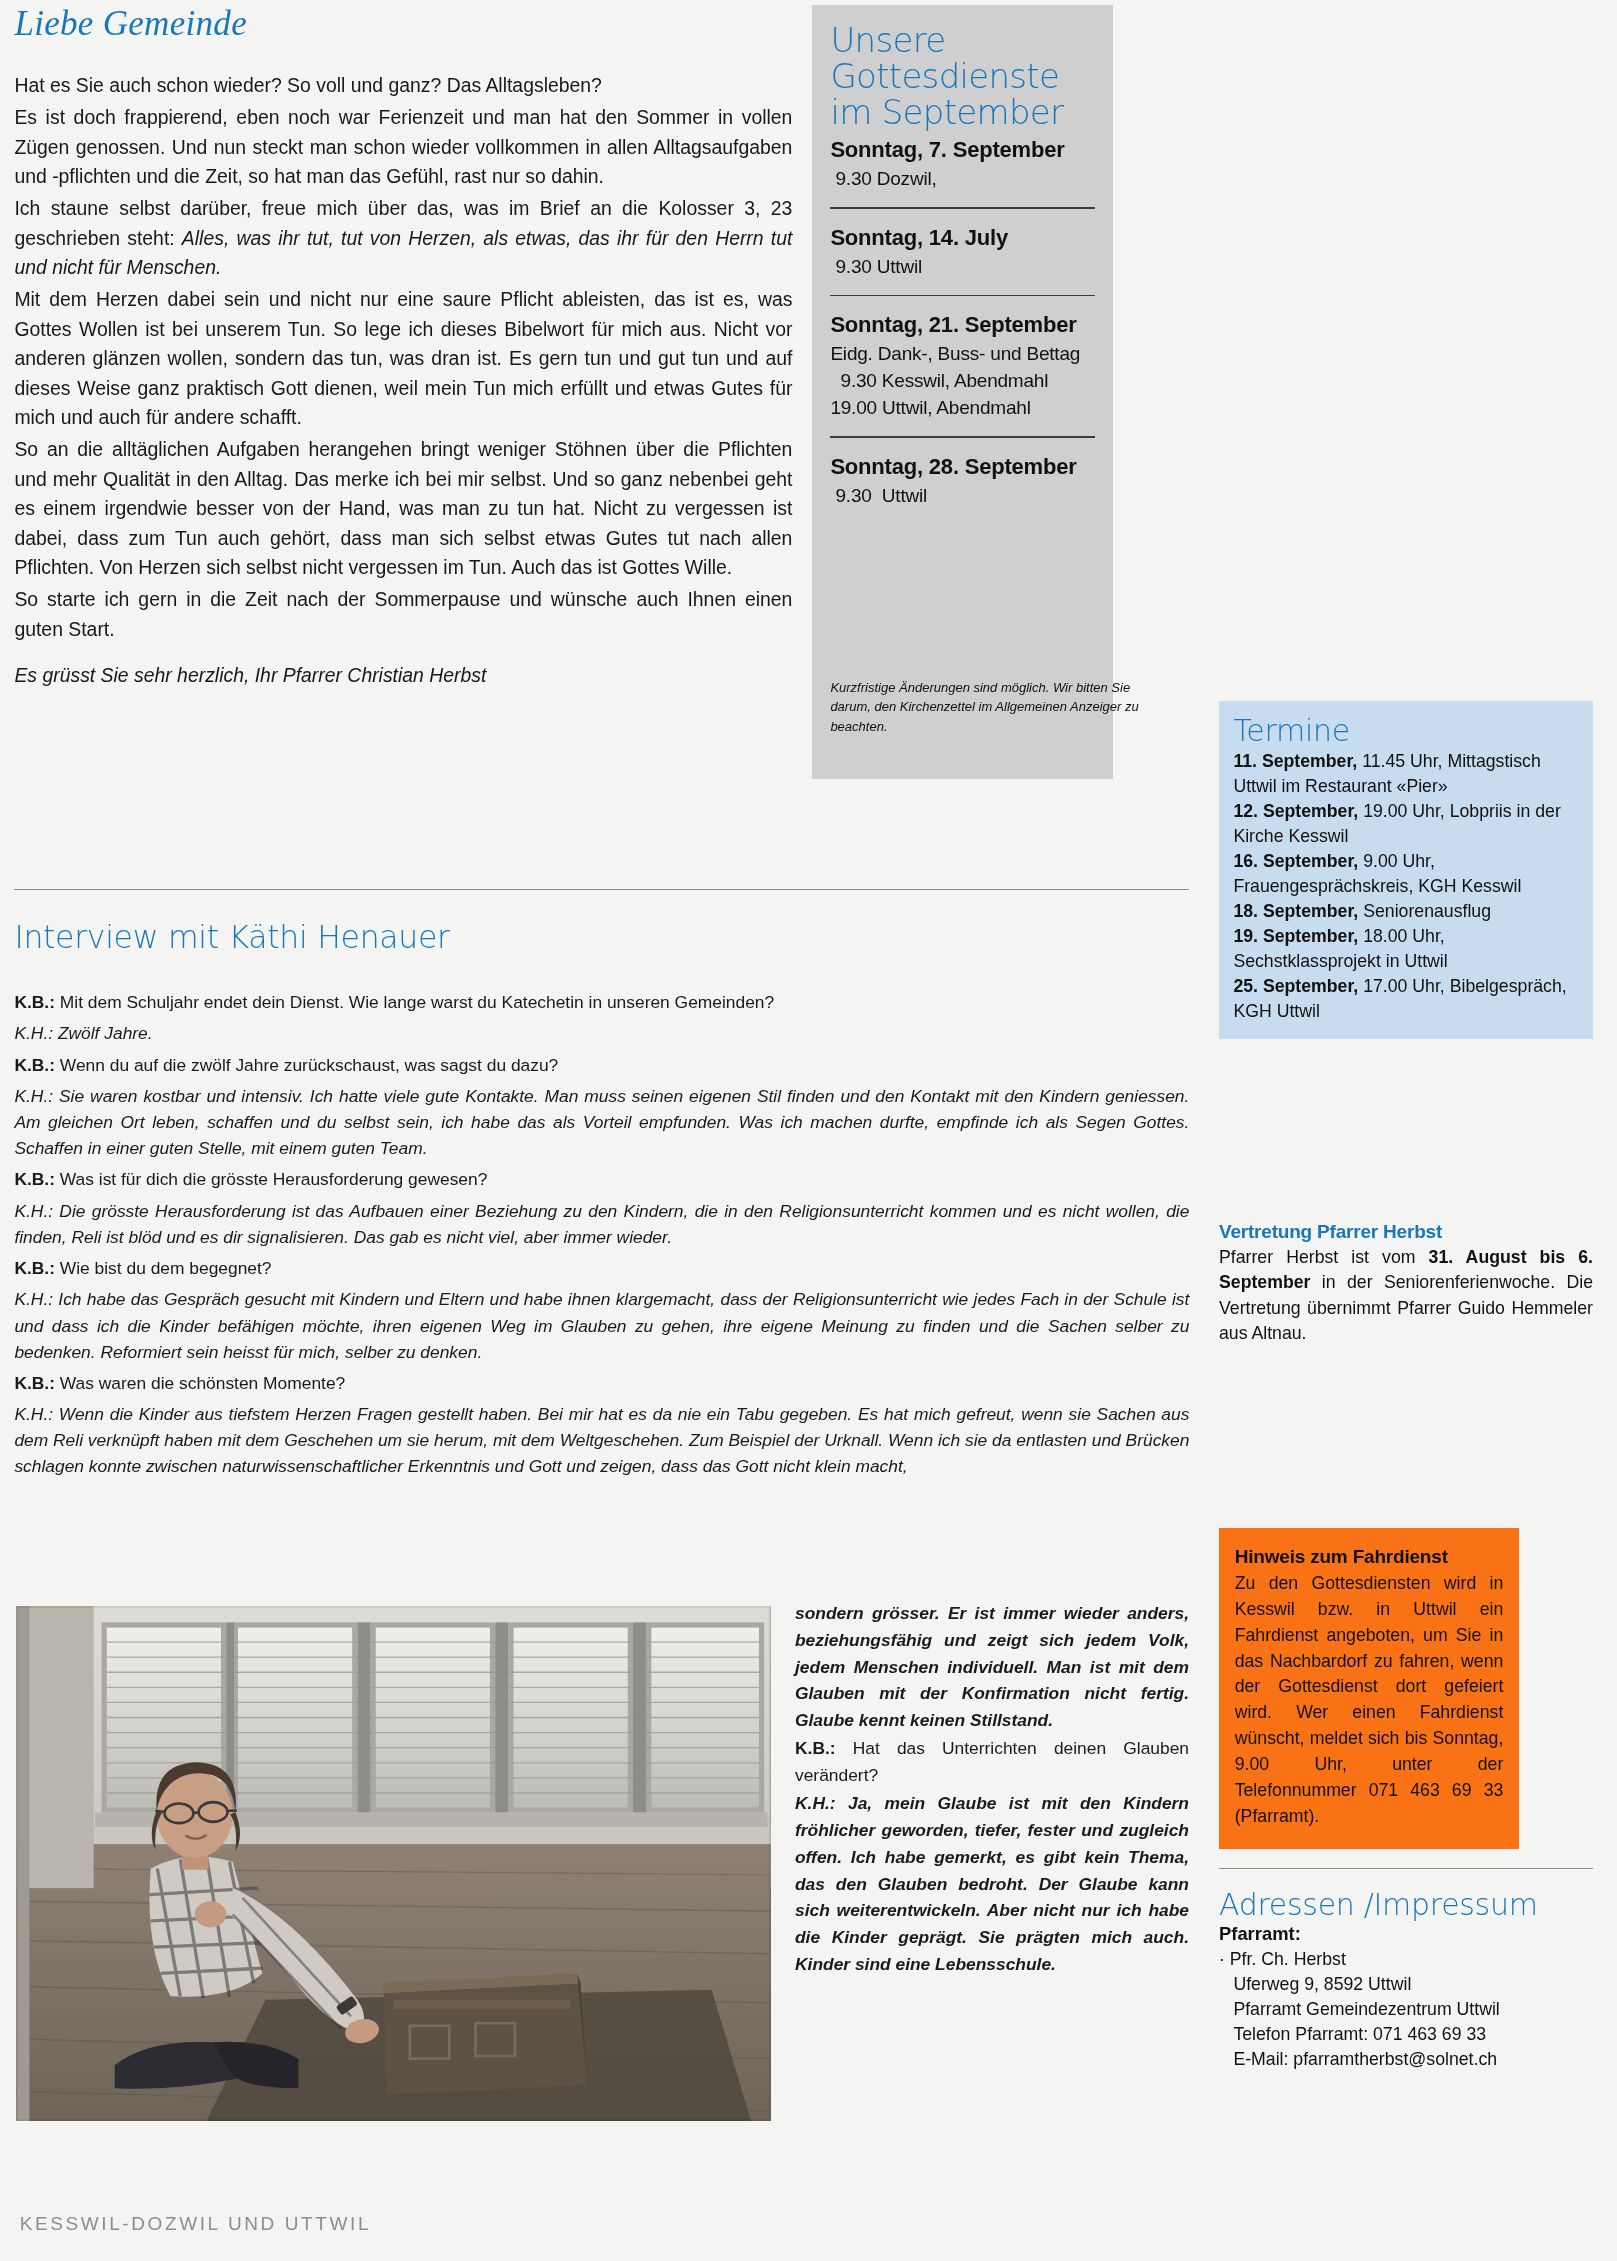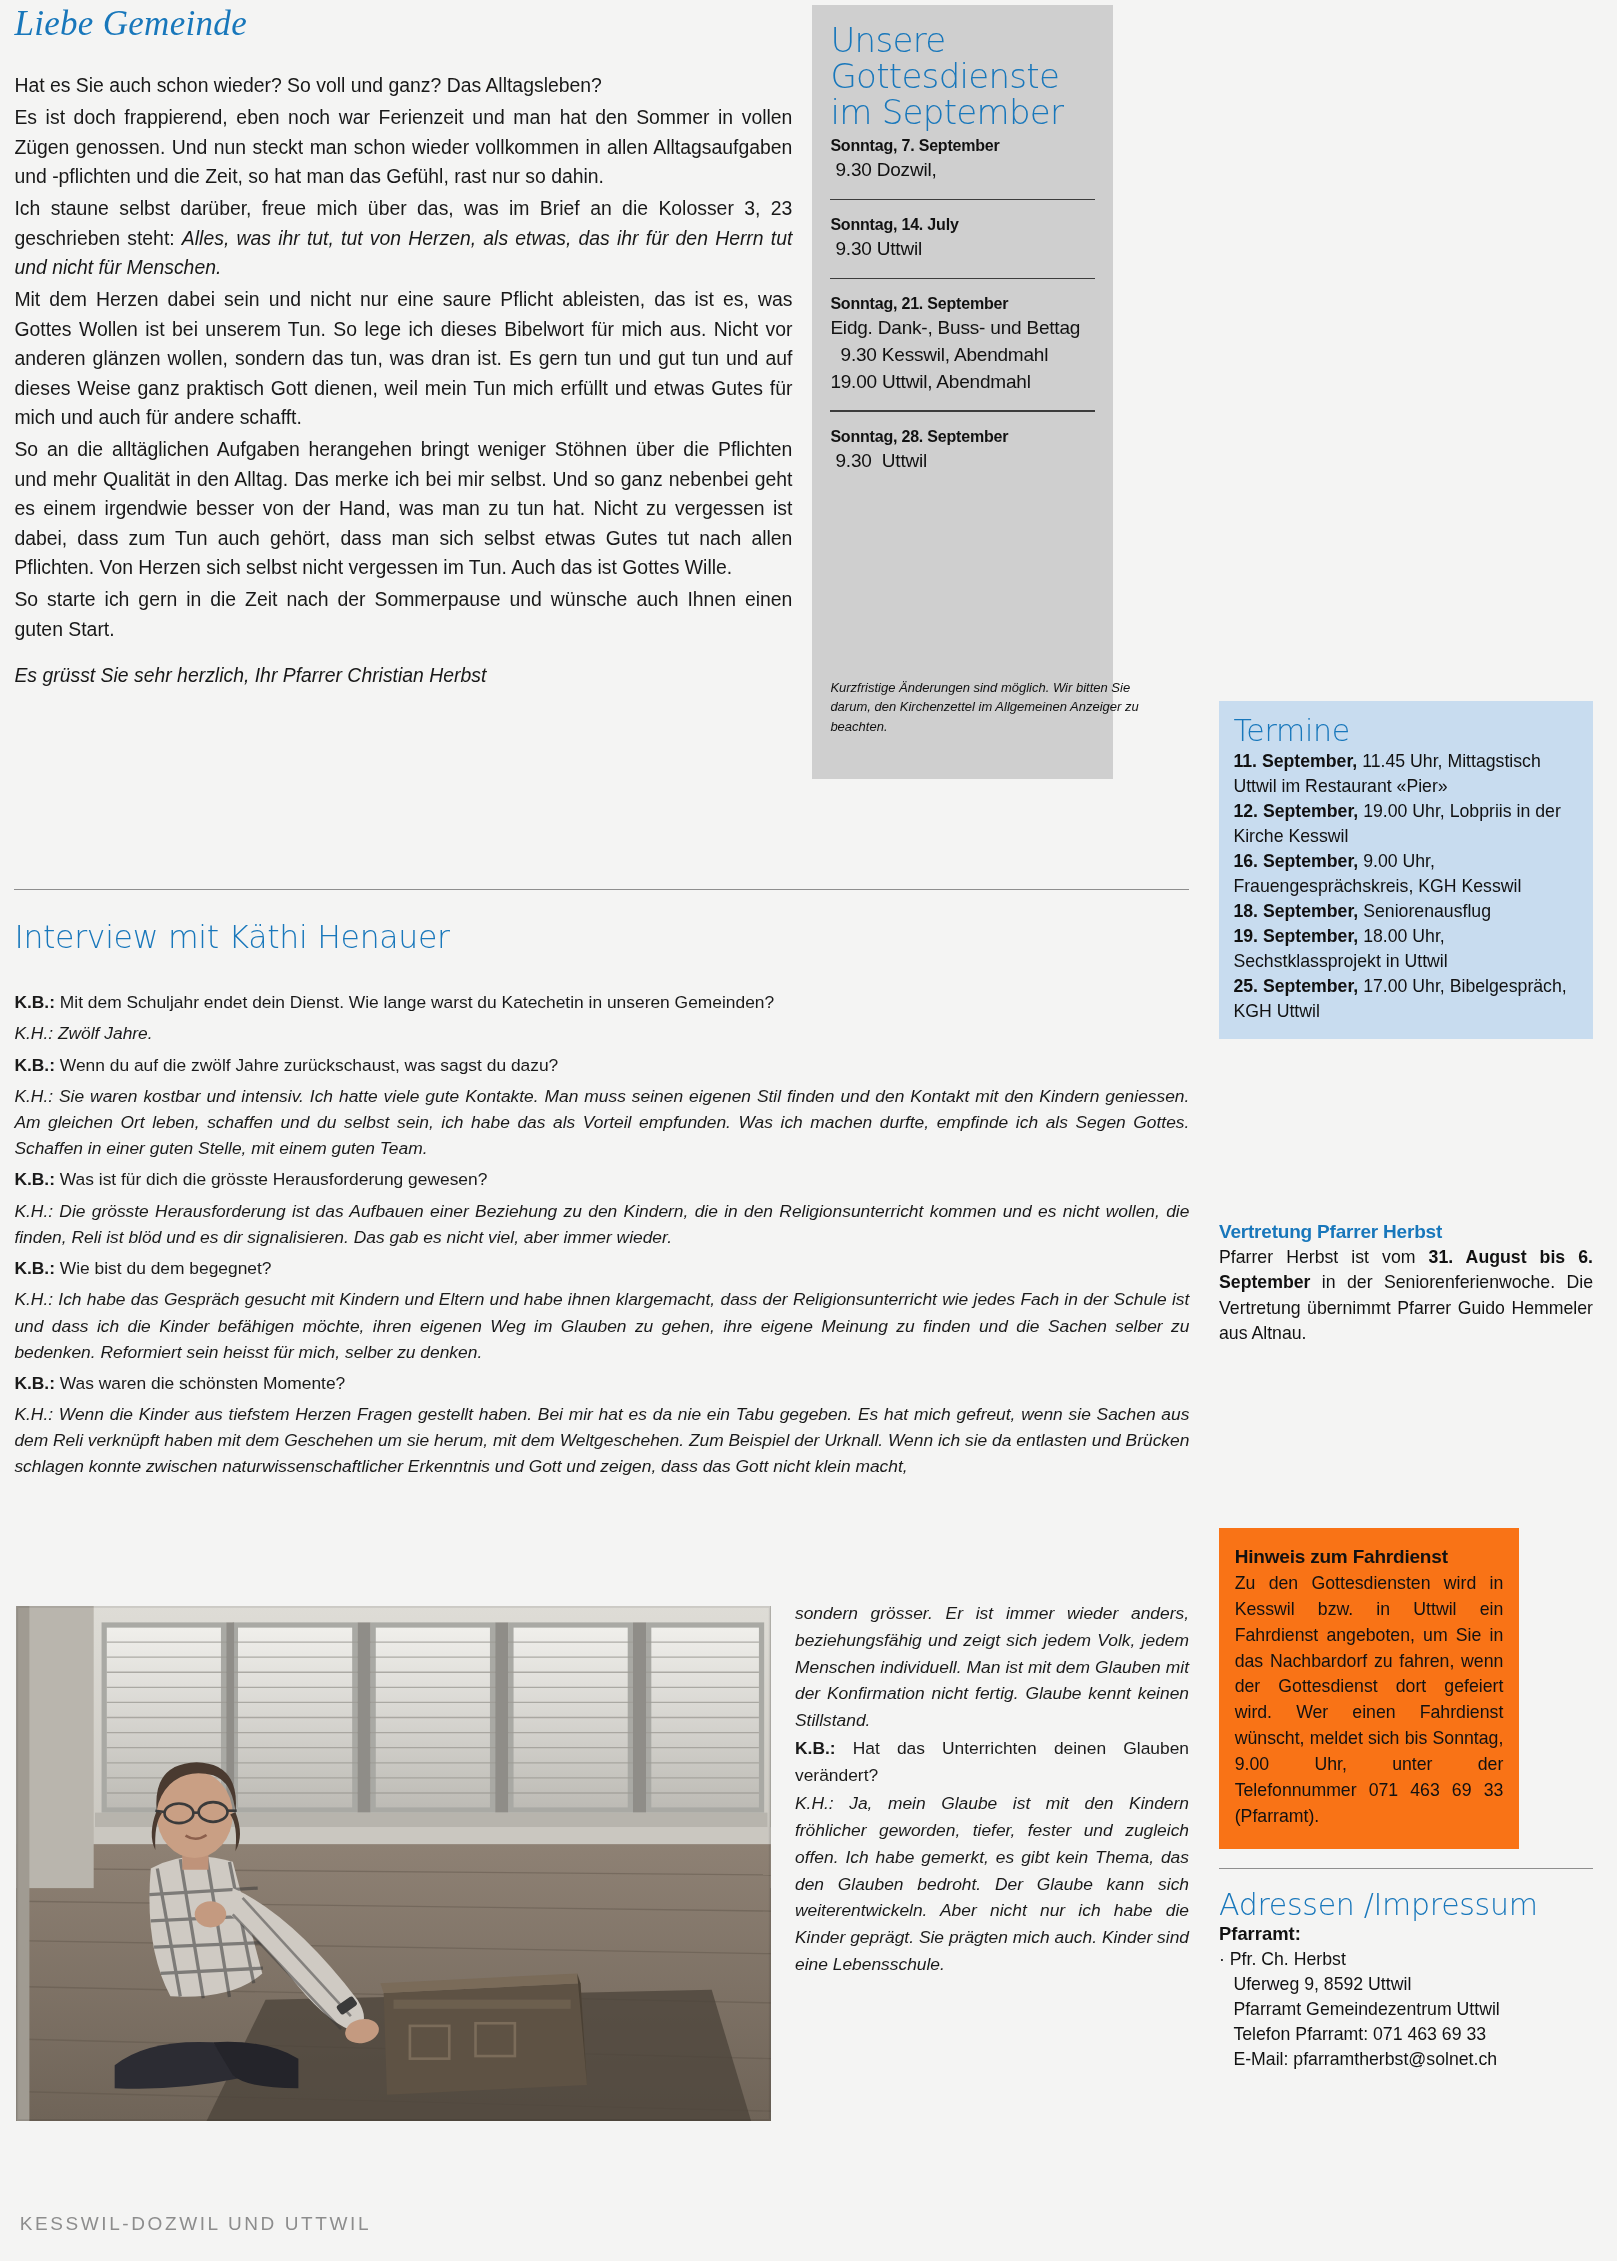--- a/index.html
+++ b/index.html
@@ -56,21 +56,21 @@
     margin:0 0 3.9px 0;
     font-size:34px;
     font-weight:300;
     line-height:1.06;
     color:#1877bb;
     font-family:"DejaVu Sans", sans-serif;
     letter-spacing:-0.7px;
   }
   .svc-item{margin-bottom:1.3px;}
   .svc-date{
-    font-size:16px;font-weight:bold;line-height:1.45;color:#111;
+    font-size:22px;font-weight:bold;line-height:1.45;color:#111;
     letter-spacing:-0.2px;
   }
   .svc-line{
     font-size:19px;line-height:1.42;color:#111;letter-spacing:-0.2px;
     white-space:pre;
   }
   .svc-sep{height:1.3px;background:#3c3c3c;margin:14.4px 0 13px 0;}
   .svc-note{
     position:absolute;left:18.4px;bottom:43px;width:341px;
     font-style:italic;font-size:13px;line-height:1.5;color:#111;
@@ -97,21 +97,21 @@
   .iv .spk{font-weight:bold;font-style:normal;}
 
   
   .iv-wrap{
     position:absolute;left:795px;top:1600px;width:394px;
   }
   .iv-wrap p{
     margin:0 0 1.3px 0;
     font-size:17.4px;line-height:1.54;text-align:justify;
   }
-  .iv-wrap p.a{font-style:italic;}
+  .iv-wrap p.a{font-style:italic;font-weight:bold;}
   .iv-wrap p.q{font-style:normal;}
   .iv-wrap .spk{font-weight:bold;font-style:normal;}
 
   
   .photo{
     position:absolute;left:15.7px;top:1606px;width:755px;height:515px;
     overflow:hidden;background:#6b6b66;
   }
   .photo svg{display:block;}
 

